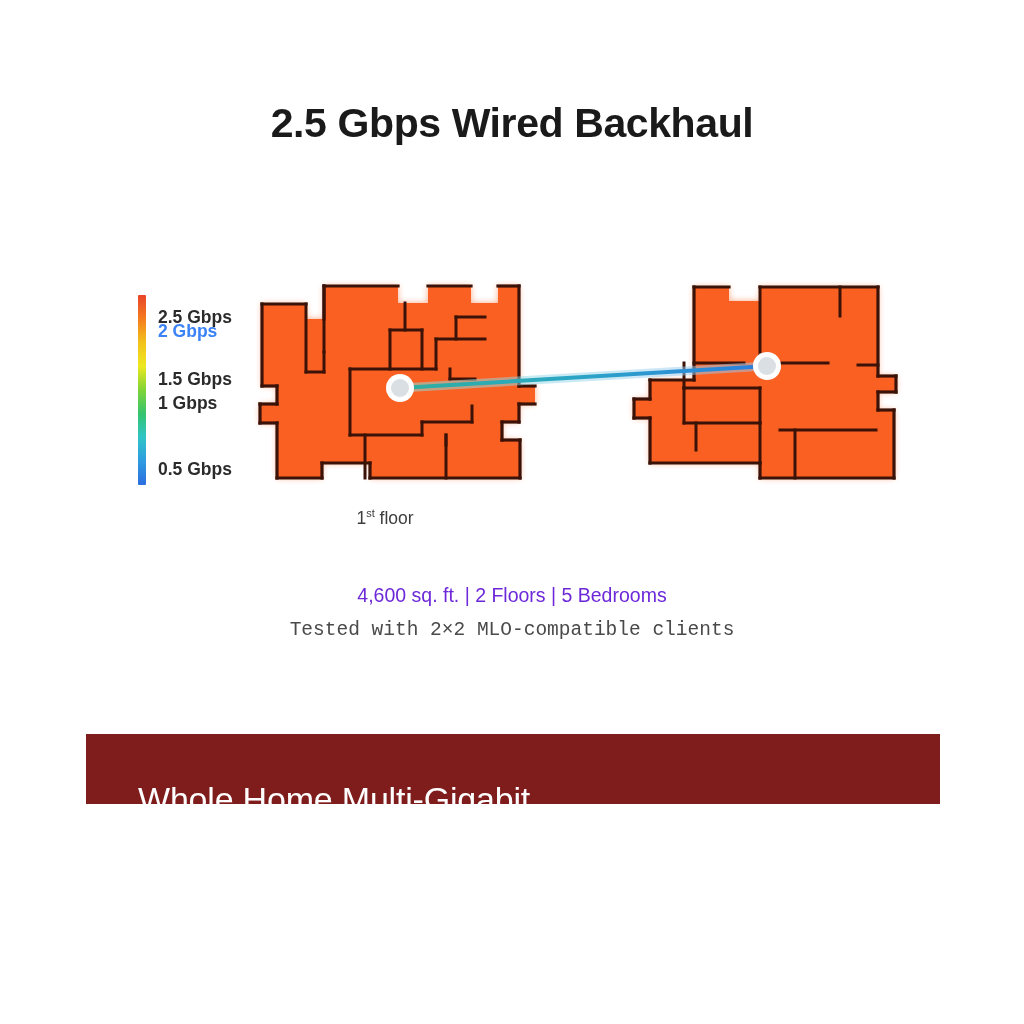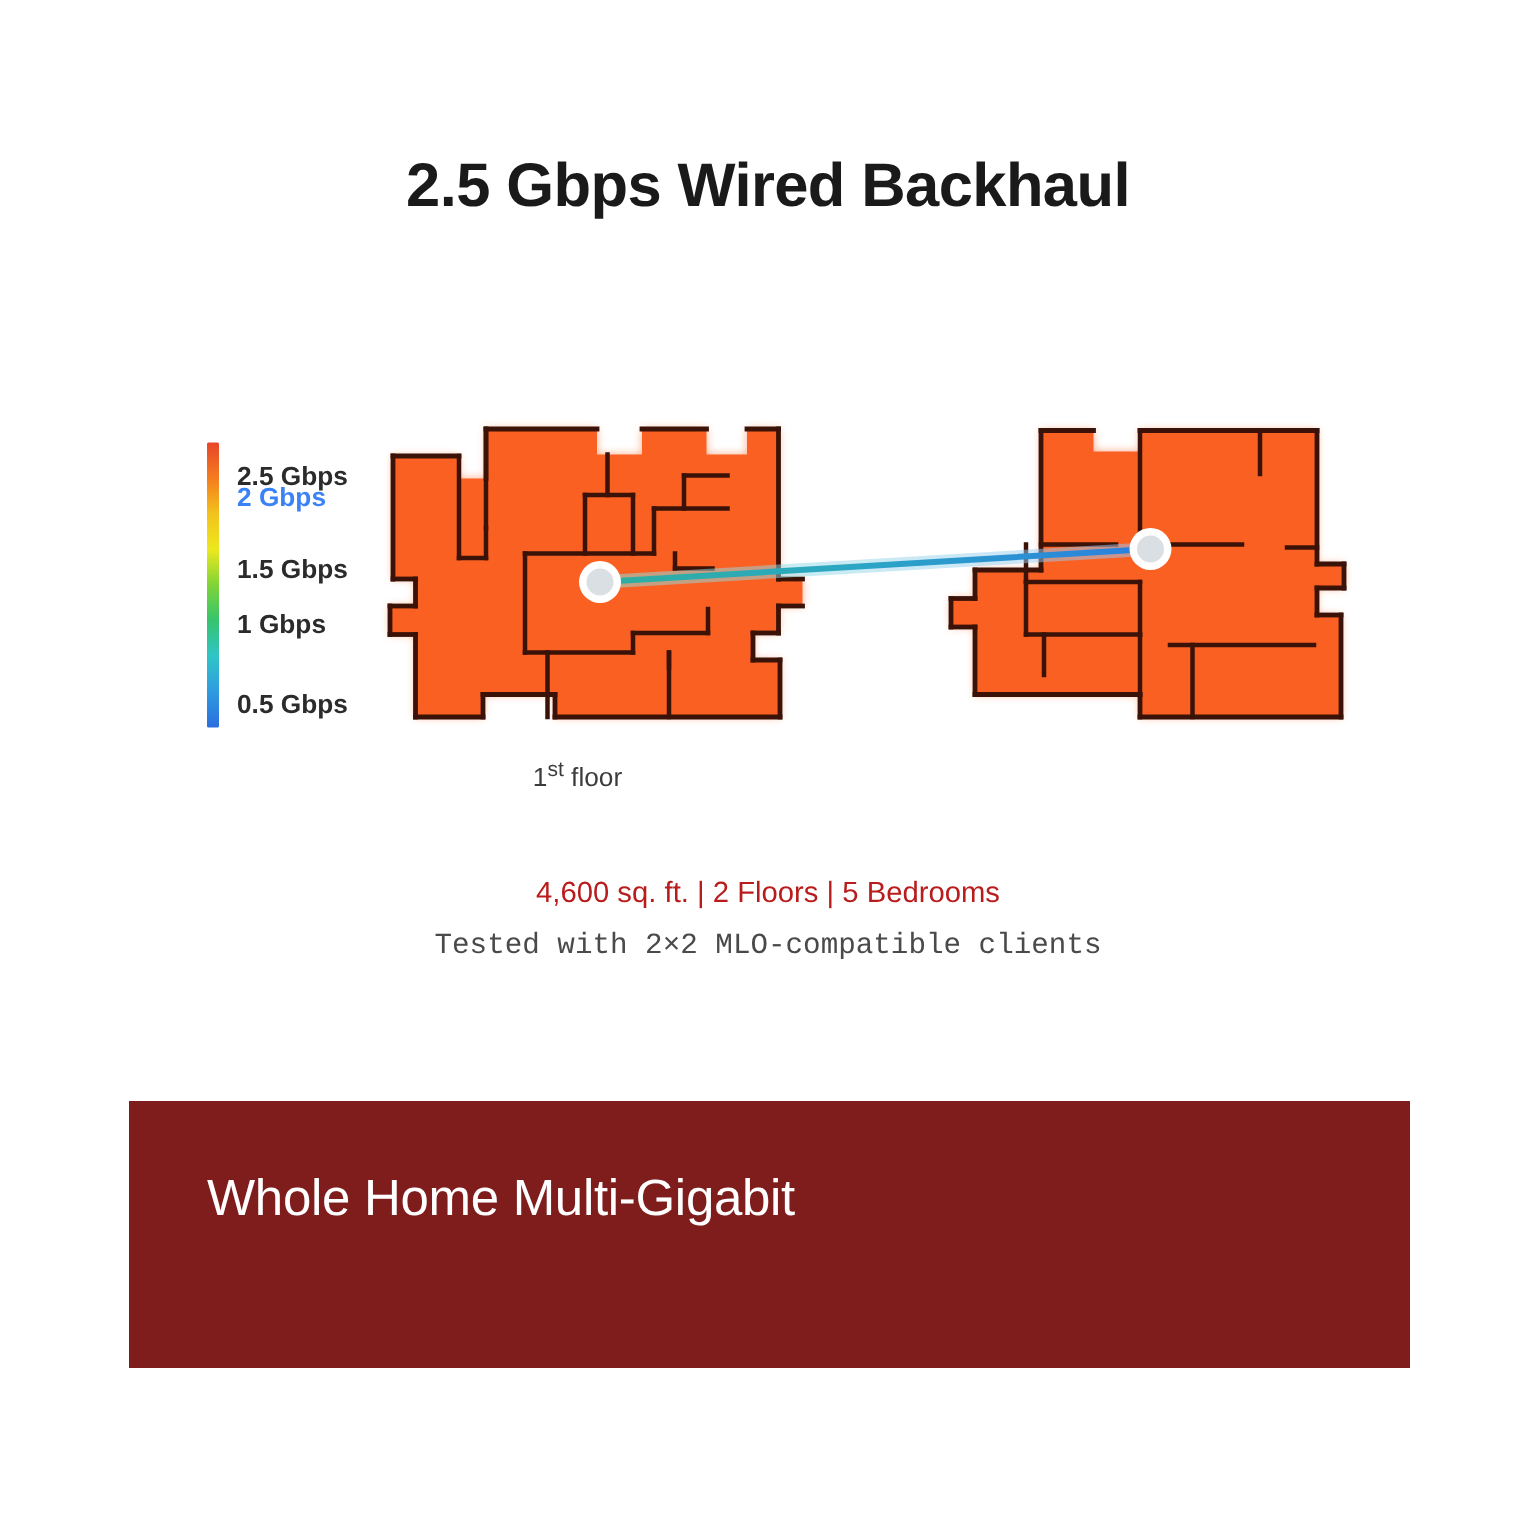--- a/index.html
+++ b/index.html
@@ -8,21 +8,21 @@
     padding: 0;
     background: #ffffff;
   }
   body {
     font-family: "Liberation Sans", sans-serif;
     -webkit-font-smoothing: antialiased;
   }
   #stage {
     position: relative;
     width: 1024px;
-    height: 1024px;
+    height: 804px;
     background: #ffffff;
     overflow: hidden;
   }
 
   
   #title {
     position: absolute;
     left: 0;
     top: 100px;
     width: 1024px;
@@ -75,21 +75,21 @@
     top: 508px;
     width: 300px;
     text-align: center;
     font-size: 17.5px;
     color: #3c3c3c;
     white-space: nowrap;
   }
   #caption1 { left: 235px; }
   #caption2 { left: 620px; }
   .floor-caption sup {
-    font-size: 14px;
+    font-size: 11px;
     vertical-align: super;
     line-height: 0;
   }
 
   
   #linkline {
     position: absolute;
     left: 0;
     top: 0;
     width: 1024px;
@@ -155,21 +155,21 @@
 
 <div id="stage">
 
   <div id="title" style="color: rgb(26, 26, 26);">2.5 Gbps Wired Backhaul</div>
 
   <div id="legend">
     <div id="legend-bar" style="background: linear-gradient(rgb(232, 69, 42), rgb(245, 124, 31), rgb(242, 194, 28), rgb(237, 232, 30), rgb(127, 212, 55), rgb(53, 196, 110), rgb(47, 197, 200), rgb(46, 155, 224), rgb(43, 110, 224));"></div>
     <div class="legend-label" style="top: 14px; color: rgb(43, 43, 43);">2.5 Gbps</div>
     <div class="legend-label" style="top: 28px; color: #3b82f6;">2 Gbps</div>
     <div class="legend-label" style="top: 76px; color: rgb(43, 43, 43);">1.5 Gbps</div>
-    <div class="legend-label" style="top: 113px; color: rgb(43, 43, 43);">1 Gbps</div>
+    <div class="legend-label" style="top: 100px; color: rgb(43, 43, 43);">1 Gbps</div>
     <div class="legend-label" style="top: 150px; color: rgb(43, 43, 43); margin-top: 16px;">0.5 Gbps</div>
   </div>
 
   <div class="floor" id="floor1">
     <svg width="285" height="230" viewBox="0 0 285 230">
 
       <path fill="#FA6023" stroke="none" d="M 74,11 L 148,11 L 148,28 L 178,28 L 178,11 L 221,11 L 221,28 L 248,28 L 248,11
            L 269,11 L 269,111 L 285,111 L 285,129 L 269,129 L 269,147 L 252,147 L 252,165
            L 270,165 L 270,203 L 120,203 L 120,188 L 72,188 L 72,203 L 27,203 L 27,148
            L 10,148 L 10,129 L 27,129 L 27,111 L 12,111 L 12,29 L 56,29 L 56,44 L 74,44 Z"></path>
@@ -321,21 +321,21 @@
       <circle cx="400" cy="388" r="9" fill="#dadfe3"></circle>
     </g>
 
     <g>
       <circle cx="767" cy="366" r="14" fill="#ffffff"></circle>
       <circle cx="767" cy="366" r="9" fill="#dadfe3"></circle>
     </g>
   </svg>
 
   <div id="specs">
-    <div class="spec-line" style="color: #b91c1c;">4,600 sq. ft. | 2 Floors | 5 Bedrooms</div>
+    <div class="spec-line" style="color: #6d28d9;">4,600 sq. ft. | 2 Floors | 5 Bedrooms</div>
     <div class="spec-line" style="color: rgb(74, 74, 74); font-family: Liberation Mono, monospace;">Tested with 2×2 MLO-compatible clients</div>
   </div>
 
   <div id="banner" style="background: #7f1d1d;">
     <div id="banner-text">
       <span class="bl">Whole Home Multi-Gigabit</span>
     </div>
 
   </div>
 

